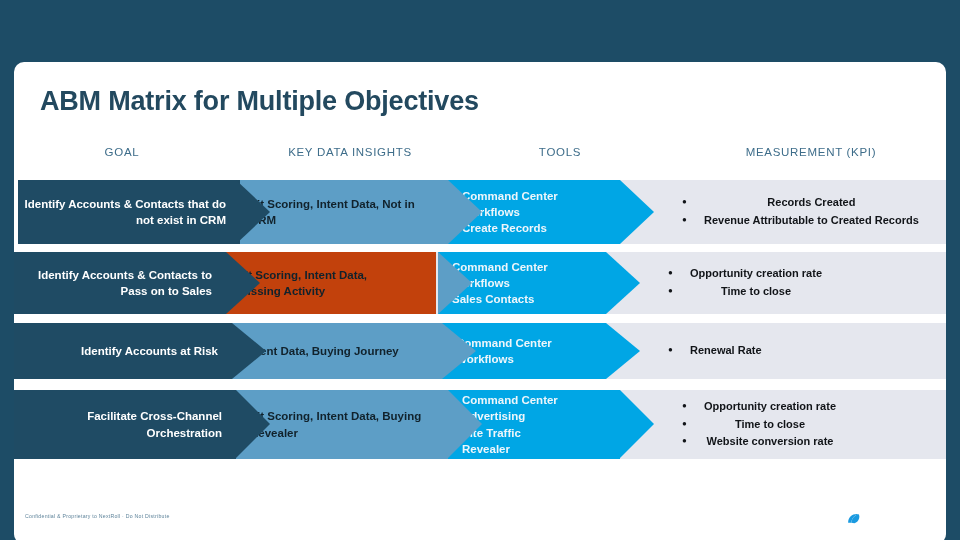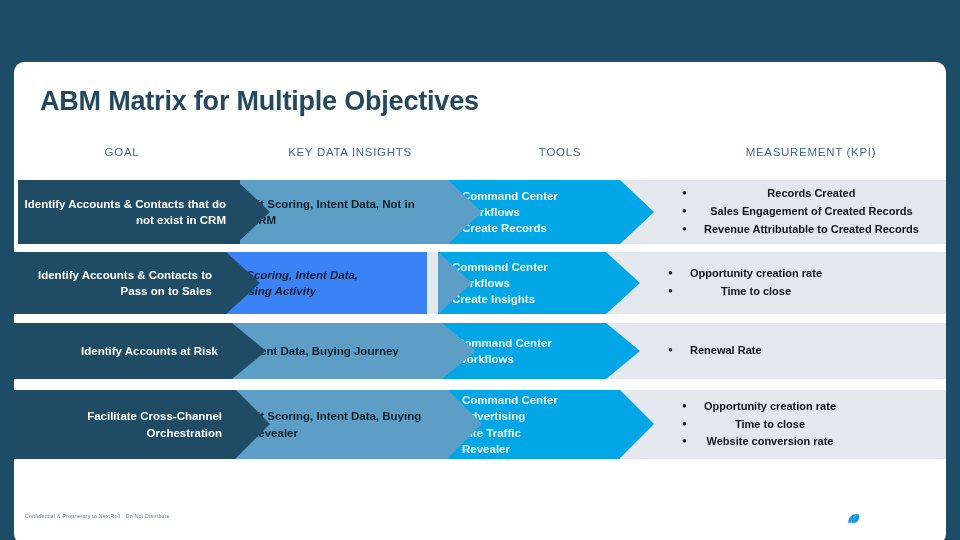--- a/index.html
+++ b/index.html
@@ -114,21 +114,20 @@
         <div class="col-head" style="left: 186px; width: 300px; color: rgb(62, 109, 138);">KEY DATA INSIGHTS</div>
         <div class="col-head" style="left: 396px; width: 300px; color: rgb(62, 109, 138);">TOOLS</div>
         <div class="col-head" style="left: 647px; width: 300px; color: rgb(62, 109, 138);">MEASUREMENT (KPI)</div>
       </div>
 
     <div id="matrix">
         <div class="row" style="top: 118px; height: 64px;">
           <div class="stage s-kpi" style="left: 222px; width: 710px; background: rgb(229, 231, 238);">
             <ul style="margin-left: 430px;">
               <li>Records Created</li>
-              <li>Sales Engagement of Created Records</li>
               <li>Revenue Attributable to Created Records</li>
             </ul>
           </div>
           <div class="stage s-tool" style="left: 434px; width: 172px; background: rgb(0, 166, 229);">
             <div class="stage-txt">
               <div>Command Center</div>
               <div>Workflows</div>
               <div>Create Records</div>
             </div>
           </div>
@@ -146,25 +145,25 @@
           <div class="stage s-kpi" style="left: 212px; width: 720px; background: rgb(229, 231, 238);">
             <ul style="margin-left: 426px;">
               <li>Opportunity creation rate</li>
               <li>Time to close</li>
             </ul>
           </div>
           <div class="stage s-tool" style="left: 424px; width: 168px; background: rgb(0, 166, 229);">
             <div class="stage-txt">
               <div>Command Center</div>
               <div>Workflows</div>
-              <div>Create Insights</div>
+              <div>Sales Contacts</div>
             </div>
           </div>
           <span class="tri" style="left: 592px; border-top: 31px solid transparent; border-bottom: 31px solid transparent; border-left: 34px solid rgb(0, 166, 229);"></span>
-          <div class="stage s-ins" style="left: 201px; width: 212px; background: #3b82f6; font-style: italic;">
+          <div class="stage s-ins" style="left: 210px; width: 212px; background: #c2410c;">
             <div class="stage-txt" style="width: 186px;">Fit Scoring, Intent Data, Missing Activity</div>
           </div>
           <span class="tri" style="left: 424px; border-top: 31px solid transparent; border-bottom: 31px solid transparent; border-left: 34px solid rgb(93, 158, 198);"></span>
           <div class="stage s-goal" style="left: 0px; width: 212px; background: rgb(31, 75, 100);">
             <div class="stage-txt">Identify Accounts &amp; Contacts to Pass on to Sales</div>
           </div>
           <span class="tri" style="left: 212px; border-top: 31px solid transparent; border-bottom: 31px solid transparent; border-left: 34px solid rgb(31, 75, 100);"></span>
         </div>
         <div class="row" style="top: 261px; height: 56px;">
           <div class="stage s-kpi" style="left: 218px; width: 714px; background: rgb(229, 231, 238);">

